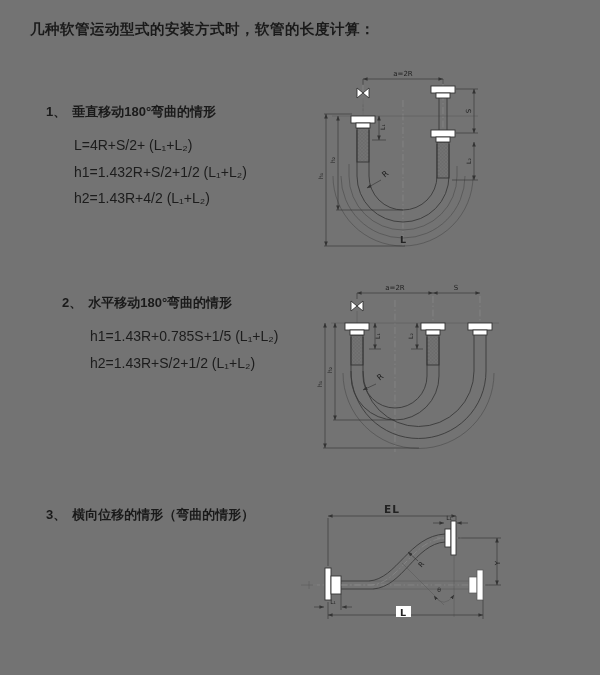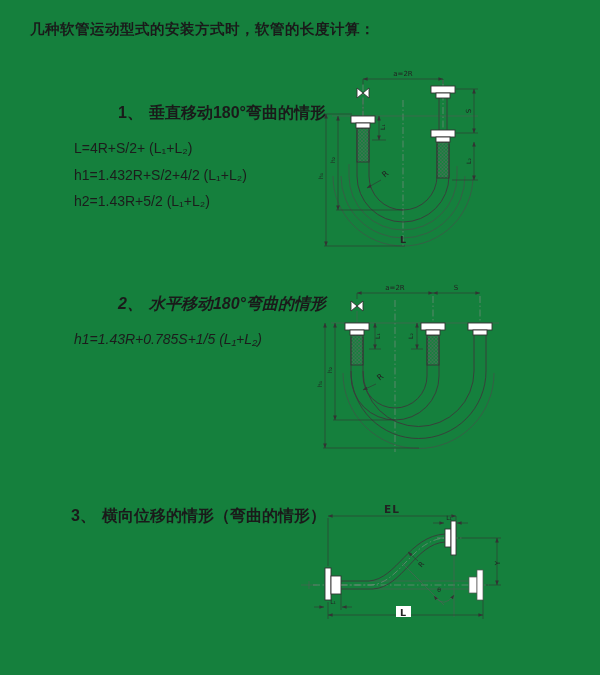--- a/index.html
+++ b/index.html
@@ -1,27 +1,27 @@
 <!DOCTYPE html>
 <html><head>
 <meta charset="utf-8">
 <style>
   html,body{margin:0;padding:0;}
   body{width:600px;height:675px;background:#ffffff;position:relative;overflow:hidden;
        font-family:"Liberation Sans","DejaVu Sans",sans-serif;color:#1c1c1c;}
-  .page{position:absolute;inset:0;background:#15803d;}
+  .page{position:absolute;inset:0;background:#737373;}
   .doc-title{position:absolute;left:30px;top:20px;font-size:14.5px;font-weight:700;
              letter-spacing:0.5px;color:#1a1a1a;}
   .section{position:absolute;width:280px;}
-  .sec-head{font-size:16px;font-weight:700;color:#1a1a1a;white-space:nowrap;text-align:right;}
+  .sec-head{font-size:13px;font-weight:700;color:#1a1a1a;white-space:nowrap;}
   .sec-head .num{margin-right:6px;}
   .formulas{margin:11px 0 0 28px;}
   .formula{font-size:14px;line-height:26.5px;color:#1c1c1c;white-space:nowrap;}
   #sec1{left:46px;top:103px;}
-  #sec2{left:46px;top:294px;font-style:italic;}
+  #sec2{left:62px;top:294px;}
   #sec3{left:46px;top:506px;}
   .diag{position:absolute;}
   #diag1{left:306px;top:64px;}
   #diag2{left:303px;top:276px;}
   #diag3{left:297px;top:496px;}
   svg{display:block;}
   svg text{font-family:"DejaVu Sans","Liberation Sans",sans-serif;fill:#222;}
   .ln{stroke:#3a3a3a;stroke-width:0.9;fill:none;}
   .thin{stroke:#5a5a5a;stroke-width:0.55;fill:none;}
   .ghost{stroke:#4a4a4a;stroke-width:0.6;fill:none;}
@@ -42,31 +42,32 @@
 <div class="page">
 
   <div class="doc-title">几种软管运动型式的安装方式时，软管的长度计算：</div>
 
   <div class="section" id="sec1">
     <div class="sec-head">
       <span class="num">1、</span><span>垂直移动180°弯曲的情形</span>
     </div>
     <div class="formulas">
       <div class="formula">L=4R+S/2+ (L₁+L₂)</div>
-      <div class="formula">h1=1.432R+S/2+4/2 (L₁+L₂)</div>
-      <div class="formula">h2=1.43R+5/2 (L₁+L₂)</div>
+      <div class="formula">h1=1.432R+S/2+1/2 (L₁+L₂)</div>
+      <div class="formula">h2=1.43R+4/2 (L₁+L₂)</div>
     </div>
   </div>
 
   <div class="section" id="sec2">
     <div class="sec-head">
       <span class="num">2、</span><span>水平移动180°弯曲的情形</span>
     </div>
     <div class="formulas">
       <div class="formula">h1=1.43R+0.785S+1/5 (L₁+L₂)</div>
+      <div class="formula">h2=1.43R+S/2+1/2 (L₁+L₂)</div>
     </div>
   </div>
 
   <div class="section" id="sec3">
     <div class="sec-head">
       <span class="num">3、</span><span>横向位移的情形（弯曲的情形）</span>
     </div>
   </div>
 
   <svg class="diag" id="diag1" width="290" height="190" viewBox="0 0 290 190">

